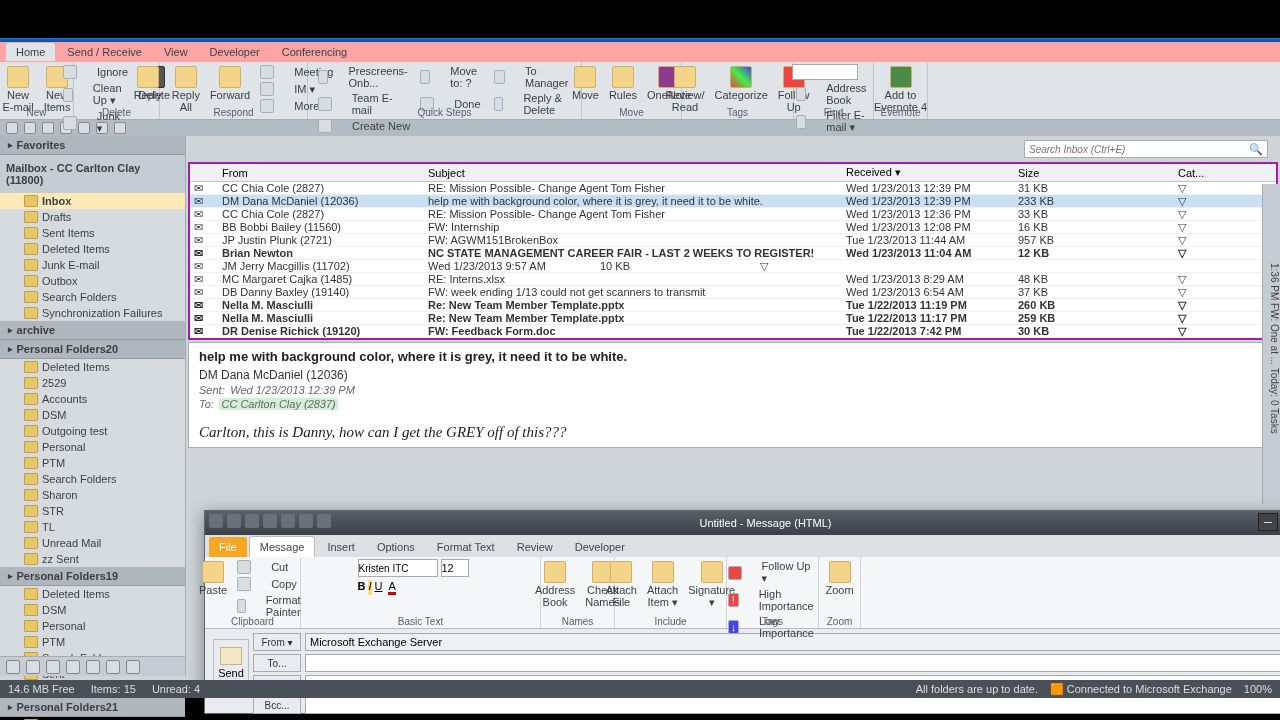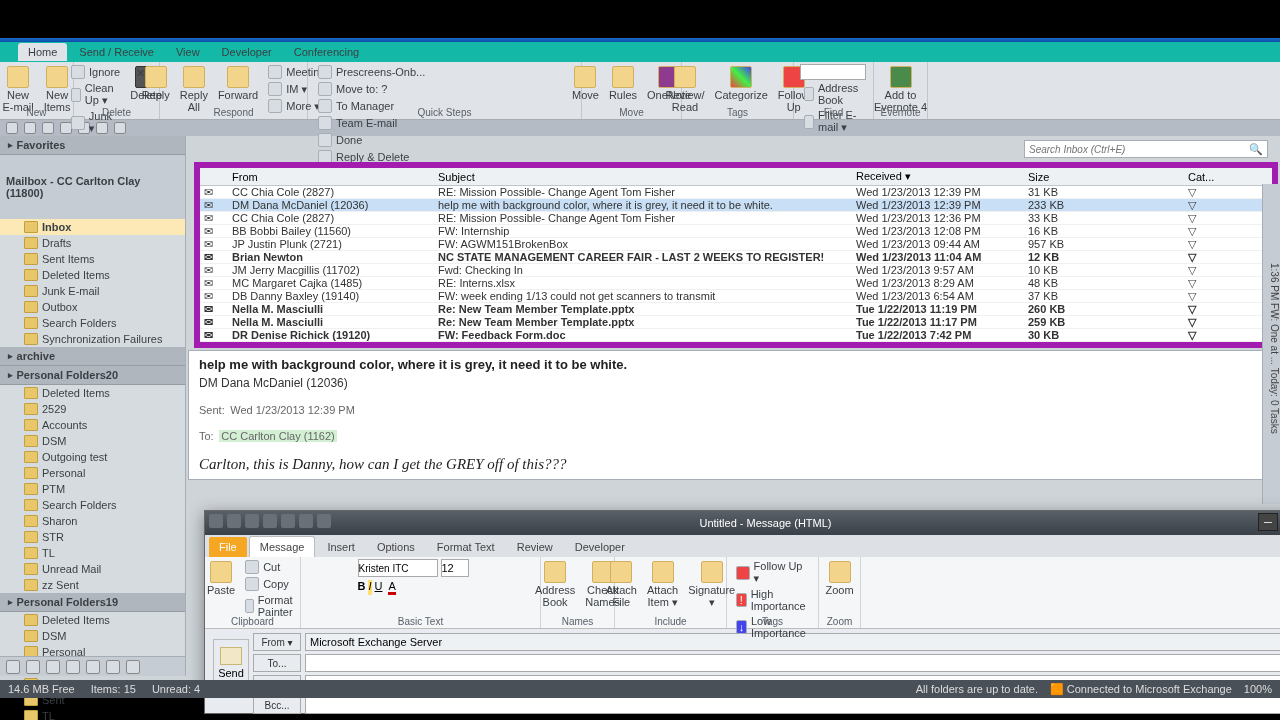--- a/index.html
+++ b/index.html
@@ -1,62 +1,62 @@
 <!DOCTYPE html>
 <html><head>
 <meta charset="utf-8">
 <style>
 * { margin: 0; padding: 0; box-sizing: border-box; font-family: "Segoe UI", Tahoma, sans-serif; font-size: 11px; }
 body { background: #000; width: 1280px; height: 720px; overflow: hidden; position: relative; }
 .app { position: absolute; top: 38px; left: 0; width: 1280px; height: 660px; background: #cfd4d9; }
 .titlebar { height: 4px; background: linear-gradient(#1d6bc9,#0a4fa8); }
-.ribbon-tabs { height: 20px; background: #14b8a6; display: flex; align-items: center; padding-left: 18px; gap: 2px; }
+.ribbon-tabs { height: 20px; background: #fca5a5; display: flex; align-items: center; padding-left: 6px; gap: 2px; }
 .rtab { padding: 3px 10px; color: #3a3f44; cursor: pointer; }
 .rtab.active { background: #e0e4e9; border-radius: 3px 3px 0 0; }
 .ribbon { height: 58px; background: #e0e4e9; border-bottom: 1px solid #a6adb5; display: flex; }
 .rgroup { border-right: 1px solid #c0c6cc; padding: 2px 6px 0; display: flex; flex-direction: column; align-items: center; min-width: 40px; position: relative; }
 .rgroup-label { position: absolute; bottom: 1px; left: 0; right: 0; text-align: center; font-size: 10px; color: #5a6068; }
 .rbtn { display: flex; flex-direction: column; align-items: center; gap: 1px; padding: 2px 4px; cursor: pointer; color: #3a3f44; }
 .rbtn .ico { width: 22px; height: 22px; background: #f2d48a; border: 1px solid #d1b060; border-radius: 2px; }
-.rbtn-sm { display: flex; align-items: center; gap: 4px; padding: 1px 4px; cursor: pointer; color: #3a3f44; font-size: 10px; }
+.rbtn-sm { display: flex; align-items: center; gap: 20px; padding: 1px 4px; cursor: pointer; color: #3a3f44; font-size: 10px; }
 .rbtn-sm .ico-sm { width: 14px; height: 14px; background: #d8dde3; border: 1px solid #a8aeb5; border-radius: 2px; }
 .rrow { display: flex; gap: 2px; }
 .rcol { display: flex; flex-direction: column; gap: 1px; }
 .qat { height: 16px; background: #b4bbc4; display: flex; align-items: center; gap: 6px; padding-left: 6px; }
 .qat .qico { width: 12px; height: 12px; background: #d8dde3; border: 1px solid #888; border-radius: 2px; }
 .body-area { display: flex; height: 540px; }
 .nav { width: 186px; background: #d6dbe0; border-right: 1px solid #a6adb5; display: flex; flex-direction: column; position: relative; }
 .nav-header { background: #b0b6bd; padding: 3px 8px; font-weight: bold; color: #3a3f44; border-bottom: 1px solid #969ca3; display: flex; align-items: center; gap: 4px; }
 .nav-header::before { content: "▸"; font-size: 9px; }
-.nav-mailbox { background: #c6ccd3; padding: 20px 6px; font-weight: bold; color: #3a3f44; }
+.nav-mailbox { background: #c6ccd3; padding: 7px 6px; font-weight: bold; color: #3a3f44; }
 .nav-item { padding: 2px 4px 2px 24px; color: #3a3f44; cursor: pointer; display: flex; align-items: center; gap: 4px; }
 .nav-item.sel { background: #fce9b5; }
 .nav-item::before { content: ""; width: 12px; height: 10px; background: #e8c76a; border: 1px solid #c0a040; border-radius: 1px; display: inline-block; }
 .nav-item.bold { font-weight: bold; }
 .nav-bottom { position: absolute; bottom: 0; left: 0; right: 0; height: 20px; background: #c6ccd3; border-top: 1px solid #a6adb5; display: flex; gap: 6px; align-items: center; padding: 0 6px; }
 .nav-bottom .bico { width: 14px; height: 14px; background: #d8dde3; border: 1px solid #888; border-radius: 2px; }
 .content { flex: 1; display: flex; flex-direction: column; position: relative; }
 .searchbar { position: absolute; top: 4px; right: 12px; width: 244px; height: 18px; background: #fff; border: 1px solid #a6adb5; display: flex; align-items: center; padding: 0 4px; }
 .searchbar input { flex: 1; border: none; outline: none; font-size: 10px; color: #999; font-style: italic; }
-.maillist { margin-top: 26px; background: #fff; border: 6px solid #a21caf; margin-left: 8px; margin-right: 2px; }
+.maillist { margin-top: 26px; background: #fff; border: 2px solid #a21caf; margin-left: 2px; margin-right: 2px; }
 .mlhead { display: flex; background: #eef1f4; border-bottom: 1px solid #c0c6cc; height: 18px; align-items: center; }
 .mlhead > div, .mlrow > div { padding: 0 4px; overflow: hidden; white-space: nowrap; text-overflow: ellipsis; }
 .col-icon { width: 28px; }
 .col-from { width: 206px; }
 .col-subj { width: 418px; }
 .col-recv { width: 172px; }
 .col-size { width: 160px; }
 .col-cat { width: 38px; }
 .mlrow { display: flex; height: 13px; align-items: center; font-size: 10.5px; color: #333; border-bottom: 1px solid #f0f0f0; }
 .mlrow.sel { background: #c8dff5; }
 .mlrow.bold { font-weight: bold; }
 .preview { margin: 2px; background: #fff; border: 1px solid #a6adb5; padding: 6px 10px; }
 .preview-subj { font-weight: bold; font-size: 13px; color: #222; }
 .preview-from { font-size: 12px; color: #333; margin-top: 4px; }
-.preview-meta { font-size: 10px; color: #666; margin-top: 14px; }
+.preview-meta { font-size: 10px; color: #666; margin-top: 2px; font-style: italic; }
 .preview-body { margin-top: 14px; font-family: "Brush Script MT", cursive; font-style: italic; font-size: 15px; color: #222; }
 .compose { position: absolute; left: 204px; top: 472px; width: 1123px; height: 204px; background: #e8ebef; border: 1px solid #666; box-shadow: 0 4px 16px rgba(0,0,0,.4); }
 .compose-title { height: 24px; background: linear-gradient(#5a6068,#3a4048); color: #fff; display: flex; align-items: center; justify-content: center; font-size: 12px; position: relative; }
 .compose-ctrls { position: absolute; right: 4px; top: 2px; display: flex; gap: 2px; }
 .compose-ctrls .cbtn { width: 20px; height: 18px; background: #444; border: 1px solid #222; display: flex; align-items: center; justify-content: center; color: #fff; cursor: pointer; }
 .compose-qat { position: absolute; left: 4px; top: 3px; display: flex; gap: 4px; }
 .compose-qat .qico { width: 14px; height: 14px; background: #6a7078; border-radius: 2px; }
 .compose-tabs { height: 22px; background: #dde1e6; display: flex; align-items: flex-end; padding-left: 4px; gap: 2px; }
 .ctab { padding: 4px 10px; color: #444; cursor: pointer; }
 .ctab.file { background: #f5a623; color: #fff; border-radius: 2px 2px 0 0; }
@@ -150,21 +150,21 @@
             </div>
           <div class="rbtn-sm">
               <div class="ico-sm"></div>
               <span>More ▾</span>
             </div>
         </div>
       </div>
       <div class="rgroup-label">Respond</div>
     </div>
     <div class="rgroup" style="width:274px">
-      <div style="display:grid;grid-template-columns:repeat(1,1fr);gap:1px;width:100%">
+      <div style="display:grid;grid-template-columns:repeat(3,1fr);gap:1px;width:100%">
         <div class="rbtn-sm">
             <div class="ico-sm"></div>
             <span>Prescreens-Onb...</span>
           </div>
         <div class="rbtn-sm">
             <div class="ico-sm"></div>
             <span>Move to: ?</span>
           </div>
         <div class="rbtn-sm">
             <div class="ico-sm"></div>
@@ -356,36 +356,35 @@
               <div class="col-from">BB Bobbi Bailey (11560)</div>
               <div class="col-subj">FW: Internship</div>
               <div class="col-recv">Wed 1/23/2013 12:08 PM</div>
               <div class="col-size">16 KB</div>
               <div class="col-cat">▽</div>
             </div>
             <div class="mlrow">
               <div class="col-icon">✉</div>
               <div class="col-from">JP Justin Plunk (2721)</div>
               <div class="col-subj">FW: AGWM151BrokenBox</div>
-              <div class="col-recv">Wed 1/23/2013 09:44 AM</div>
+              <div class="col-recv">Tue 1/23/2013 11:44 AM</div>
               <div class="col-size">957 KB</div>
               <div class="col-cat">▽</div>
             </div>
             <div class="mlrow bold">
               <div class="col-icon">✉</div>
               <div class="col-from">Brian Newton</div>
               <div class="col-subj">NC STATE MANAGEMENT CAREER FAIR - LAST 2 WEEKS TO REGISTER!</div>
               <div class="col-recv">Wed 1/23/2013 11:04 AM</div>
               <div class="col-size">12 KB</div>
               <div class="col-cat">▽</div>
             </div>
             <div class="mlrow">
               <div class="col-icon">✉</div>
               <div class="col-from">JM Jerry Macgillis (11702)</div>
-              <div class="col-subj">Fwd: Checking In</div>
               <div class="col-recv">Wed 1/23/2013 9:57 AM</div>
               <div class="col-size">10 KB</div>
               <div class="col-cat">▽</div>
             </div>
             <div class="mlrow">
               <div class="col-icon">✉</div>
               <div class="col-from">MC Margaret Cajka (1485)</div>
               <div class="col-subj">RE: Interns.xlsx</div>
               <div class="col-recv">Wed 1/23/2013 8:29 AM</div>
               <div class="col-size">48 KB</div>
@@ -422,21 +421,21 @@
               <div class="col-recv">Tue 1/22/2013 7:42 PM</div>
               <div class="col-size">30 KB</div>
               <div class="col-cat">▽</div>
             </div>
           </div>
       </div>
       <div class="preview">
         <div class="preview-subj">help me with background color, where it is grey, it need it to be white.</div>
         <div class="preview-from">DM Dana McDaniel (12036)</div>
         <div class="preview-meta"><span>Sent:</span> &nbsp;<span>Wed 1/23/2013 12:39 PM</span></div>
-        <div class="preview-meta"><span>To:</span> &nbsp;<span style="background:#d4f0d4;padding:0 2px">CC Carlton Clay (1162)</span></div>
+        <div class="preview-meta"><span>To:</span> &nbsp;<span style="background:#d4f0d4;padding:0 2px">CC Carlton Clay (2837)</span></div>
         <div class="preview-body">Carlton, this is Danny, how can I get the GREY off of this???</div>
       </div>
     </div>
   </div>
 
   <div class="sidebar-r">1:36 PM  FW: One at ...     Today: 0 Tasks</div>
 
   <div class="compose">
     <div class="compose-title">
       <div class="compose-qat">

